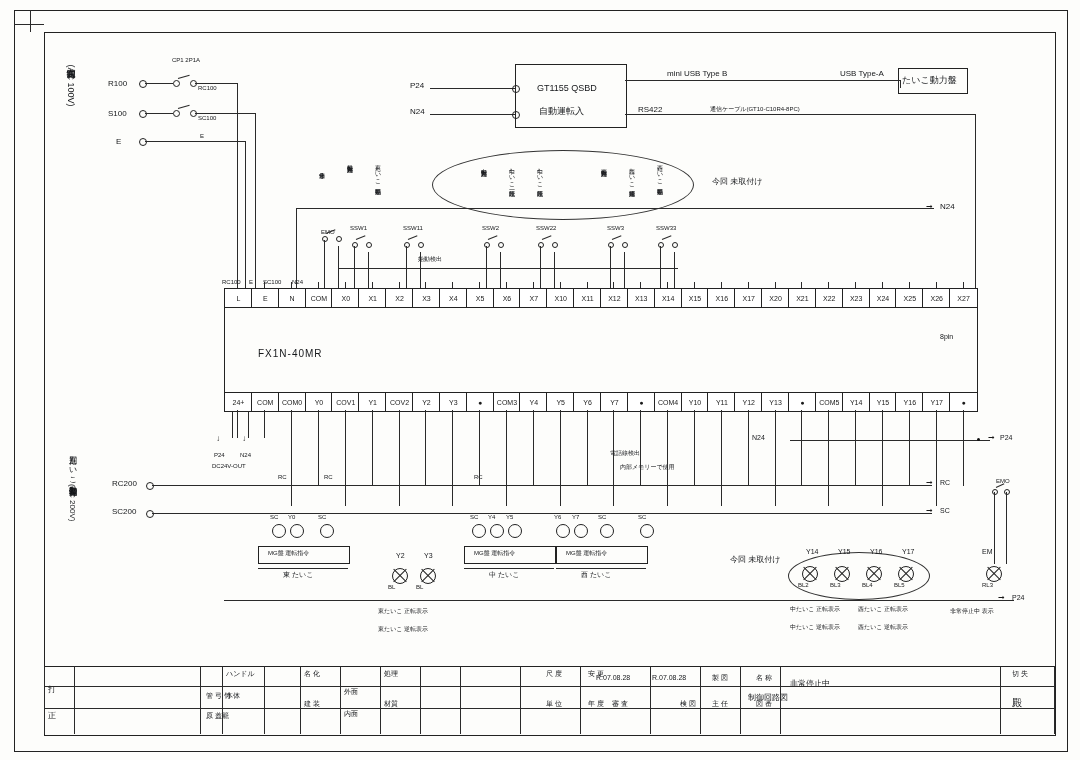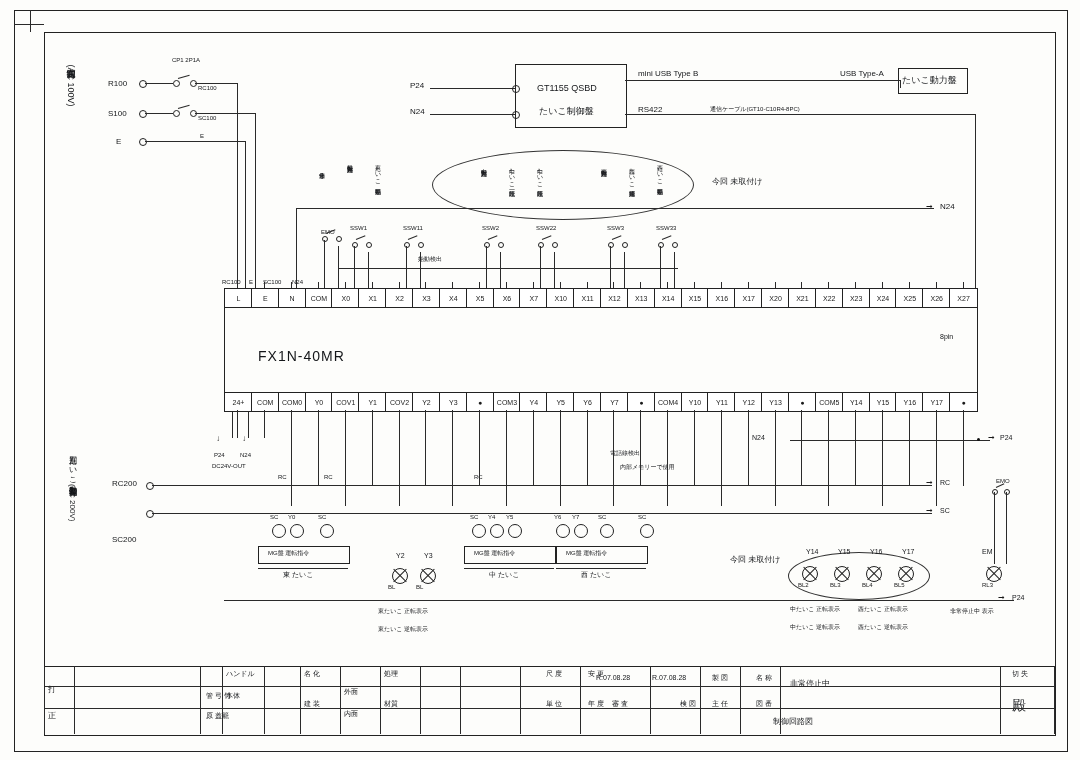--- a/index.html
+++ b/index.html
@@ -6,21 +6,21 @@
   body{width:1080px;height:760px;font-family:"Liberation Sans",sans-serif;color:#1a1a1a;}
   #sheet{position:relative;width:1080px;height:760px;overflow:hidden;background:#fdfdfb;}
   .frame{position:absolute;border:1px solid #222;}
   .ln{position:absolute;background:#2a2a2a;}
   .h{height:1px;}
   .v{width:1px;}
   .tx{position:absolute;white-space:nowrap;font-size:7px;line-height:1;color:#15171a;}
   .tx.s6{font-size:6px;}
   .tx.s8{font-size:8px;}
   .tx.s9{font-size:9px;}
-  .tx.s10{font-size:14px;}
+  .tx.s10{font-size:10px;}
   .vert{writing-mode:vertical-rl;text-orientation:mixed;white-space:nowrap;}
   .box{position:absolute;border:1px solid #222;background:transparent;}
   .term{position:absolute;border:1px solid #222;background:#fff;font-size:7px;display:flex;align-items:center;justify-content:center;}
   .ell{position:absolute;border:1px solid #333;border-radius:50%;}
   .dot{position:absolute;width:3px;height:3px;border-radius:50%;background:#111;}
   .circ{position:absolute;border:1px solid #222;border-radius:50%;}
   .lampwrap{position:absolute;width:16px;height:16px;}
   .lamp{position:absolute;left:0;top:0;width:14px;height:14px;border:1px solid #222;border-radius:50%;}
   .lamp:before,.lamp:after{content:"";position:absolute;left:-2px;top:6px;width:18px;height:1px;background:#222;}
   .lamp:before{transform:rotate(45deg);}
@@ -68,35 +68,35 @@
   <div class="circ" style="left:139px;top:138px;width:6px;height:6px;"></div>
   <div class="ln h" style="left:145px;top:141px;width:100px;"></div>
   <div class="tx s6" style="left:200px;top:133px;">E</div>
 
   <div class="ln v" style="left:237px;top:83px;height:205px;"></div>
   <div class="ln v" style="left:255px;top:113px;height:175px;"></div>
   <div class="ln v" style="left:245px;top:141px;height:147px;"></div>
 
   <div class="box" style="left:515px;top:64px;width:110px;height:62px;"></div>
   <div class="tx s9" style="left:537px;top:84px;">GT1155 QSBD</div>
-  <div class="tx s9" style="left:539px;top:107px;">たいこ制御盤</div>
+  <div class="tx s9" style="left:539px;top:107px;">自動運転入</div>
 
   <div class="box" style="left:898px;top:68px;width:68px;height:24px;"></div>
   <div class="tx s9" style="left:902px;top:76px;">たいこ動力盤</div>
 
   <div class="tx s8" style="left:410px;top:82px;">P24</div>
   <div class="ln h" style="left:430px;top:88px;width:85px;"></div>
   <div class="circ" style="left:512px;top:85px;width:6px;height:6px;"></div>
   <div class="tx s8" style="left:410px;top:108px;">N24</div>
   <div class="ln h" style="left:430px;top:114px;width:85px;"></div>
   <div class="circ" style="left:512px;top:111px;width:6px;height:6px;"></div>
 
   <div class="ln h" style="left:625px;top:80px;width:275px;"></div>
   <div class="ln v" style="left:900px;top:80px;height:8px;"></div>
-  <div class="tx s8" style="left:638px;top:70px;">mini USB Type B</div>
+  <div class="tx s8" style="left:667px;top:70px;">mini USB Type B</div>
   <div class="tx s8" style="left:840px;top:70px;">USB Type-A</div>
 
   <div class="ln h" style="left:625px;top:114px;width:350px;"></div>
   <div class="tx s8" style="left:638px;top:106px;">RS422</div>
   <div class="tx s6" style="left:710px;top:106px;">通信ケーブル(GT10-C10R4-8PC)</div>
   <div class="ln v" style="left:975px;top:114px;height:175px;"></div>
   <div class="tx s7" style="left:940px;top:333px;">8pin</div>
 
   <div class="tx vert s6" style="left:319px;top:168px;">非常停止</div>
   <div class="tx vert s6" style="left:347px;top:160px;">盤 自動運転入</div>
@@ -209,21 +209,21 @@
   <div class="tx s6" style="left:620px;top:464px;">内部メモリーで使用</div>
 
   <div class="tx vert s8" style="left:68px;top:450px;">別置 たいこ動力盤 制御電源 (AC 200V)</div>
 
   <div class="tx s8" style="left:112px;top:480px;">RC200</div>
   <div class="circ" style="left:146px;top:482px;width:6px;height:6px;"></div>
   <div class="ln h" style="left:152px;top:485px;width:780px;"></div>
   <div class="tx s7" style="left:940px;top:479px;">RC</div>
   <div class="arrow" style="left:926px;top:478px;">➞</div>
 
-  <div class="tx s8" style="left:112px;top:508px;margin-top:28px;">SC200</div>
+  <div class="tx s8" style="left:112px;top:508px;">SC200</div>
   <div class="circ" style="left:146px;top:510px;width:6px;height:6px;"></div>
   <div class="ln h" style="left:152px;top:513px;width:780px;"></div>
   <div class="tx s7" style="left:940px;top:507px;">SC</div>
   <div class="arrow" style="left:926px;top:506px;">➞</div>
 
   <div class="tx s6" style="left:278px;top:474px;">RC</div>
   <div class="tx s6" style="left:324px;top:474px;">RC</div>
   <div class="tx s6" style="left:474px;top:474px;">RC</div>
 
   <div class="tx s6" style="left:996px;top:478px;">EMO</div>
@@ -303,21 +303,21 @@
   <div class="ln h" style="left:224px;top:600px;width:790px;"></div>
   <div class="tx s7" style="left:1012px;top:594px;">P24</div>
   <div class="arrow" style="left:998px;top:593px;">➞</div>
 
   <div class="box" style="left:44px;top:666px;width:1010px;height:68px;"></div>
   <div id="titleblock-cells"></div>
 
   <div class="tx s8" style="left:48px;top:686px;">打</div>
   <div class="tx s8" style="left:48px;top:712px;">正</div>
   <div class="tx s8" style="left:790px;top:680px;">非常停止中</div>
-  <div class="tx s8" style="left:773px;top:694px;margin-top:24px;">制御回路図</div>
+  <div class="tx s8" style="left:748px;top:694px;">制御回路図</div>
   <div class="tx s10" style="left:1012px;top:698px;">殿</div>
 
 <div class="term" style="left: 224px; top: 288px; width: 26.8571px; height: 18px;">L</div>
     <div class="tick" style="left: 237.429px; top: 282px; height: 6px;"></div>
     <div class="term" style="left: 250.857px; top: 288px; width: 26.8571px; height: 18px;">E</div>
     <div class="tick" style="left: 264.286px; top: 282px; height: 6px;"></div>
     <div class="term" style="left: 277.714px; top: 288px; width: 26.8571px; height: 18px;">N</div>
     <div class="tick" style="left: 291.143px; top: 282px; height: 6px;"></div>
     <div class="term" style="left: 304.571px; top: 288px; width: 26.8571px; height: 18px;">COM</div>
     <div class="tick" style="left: 318px; top: 282px; height: 6px;"></div>

